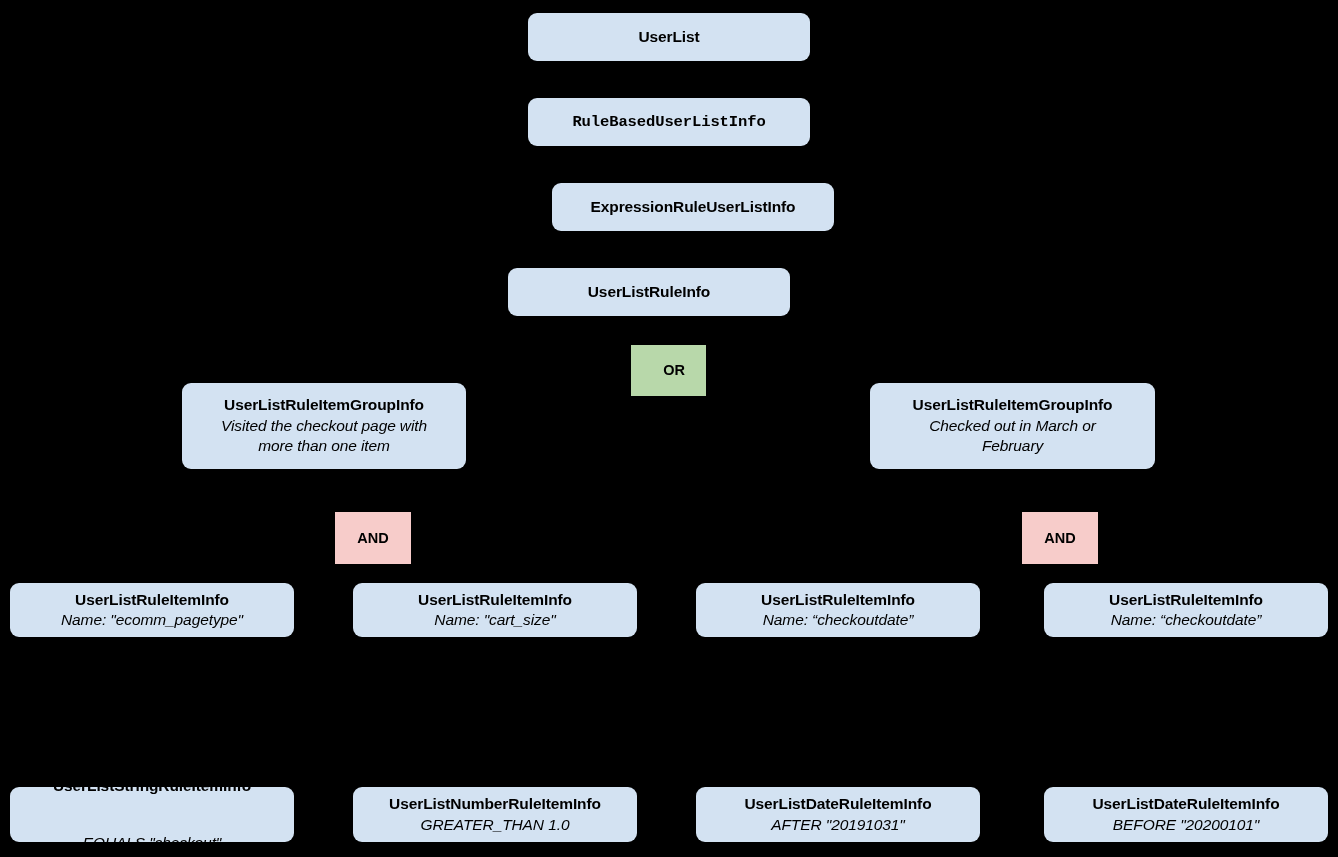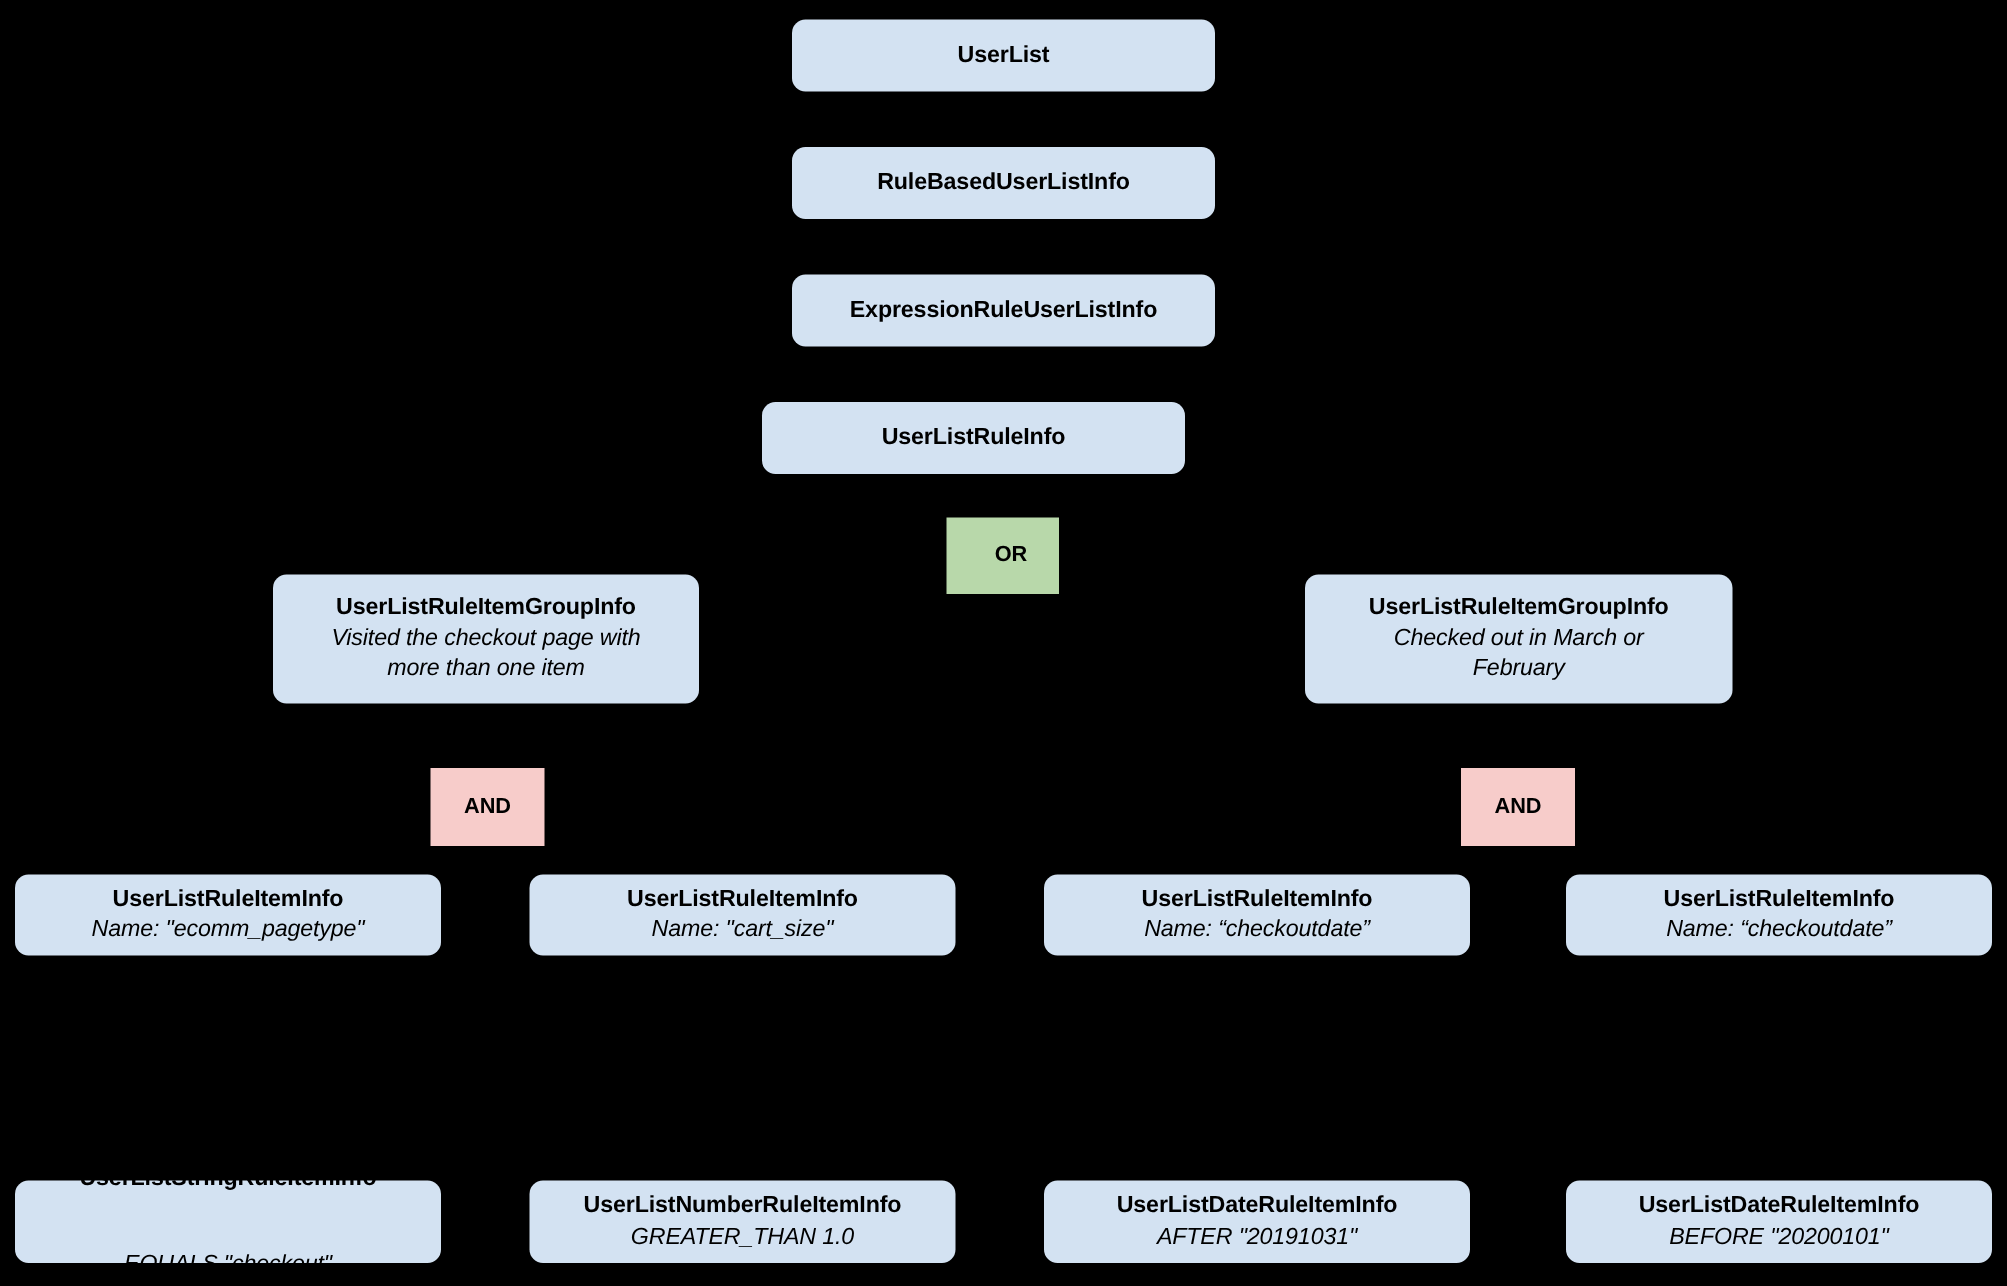--- a/index.html
+++ b/index.html
@@ -42,20 +42,21 @@
   }
   .node.op {
     border-radius: 0;
     padding: 0;
   }
   .node.op-or {
     background: #b8d8aa;
   }
   .node.op-and {
     background: #f7ccca;
+    margin-left: 48px;
   }
   .n-title {
     font-size: 15.5px;
     font-weight: bold;
     line-height: 1.32;
     letter-spacing: -0.1px;
     white-space: nowrap;
   }
   .n-sub {
     font-size: 15.5px;
@@ -102,25 +103,25 @@
       <path d="M 495 637 L 495 787"></path>
       <path d="M 838 637 L 838 787"></path>
       <path d="M 1186 637 L 1186 787"></path>
     </g>
   </svg>
 
   <div class="node entity" style="left:528px; top:13px; width:282px; height:48px;">
     <div class="n-title">UserList</div>
   </div>
 
-  <div class="node entity" style="left:528px; top:98px; width:282px; height:48px;">
+  <div class="node entity" style="left:528px; top:98px; width:282px; height:48px;font-family:Liberation Mono, monospace;">
     <div class="n-title">RuleBasedUserListInfo</div>
   </div>
 
-  <div class="node entity" style="left:528px; top:183px; width:282px; height:48px;">
+  <div class="node entity" style="left:552px; top:183px; width:282px; height:48px;">
     <div class="n-title">ExpressionRuleUserListInfo</div>
   </div>
 
   <div class="node entity" style="left:508px; top:268px; width:282px; height:48px;">
     <div class="n-title">UserListRuleInfo</div>
   </div>
 
   <div class="node op op-or" style="left:631px; top:345px; width:75px; height:51px;padding-left:11px;">
     <div class="op-label">OR</div>
   </div>

